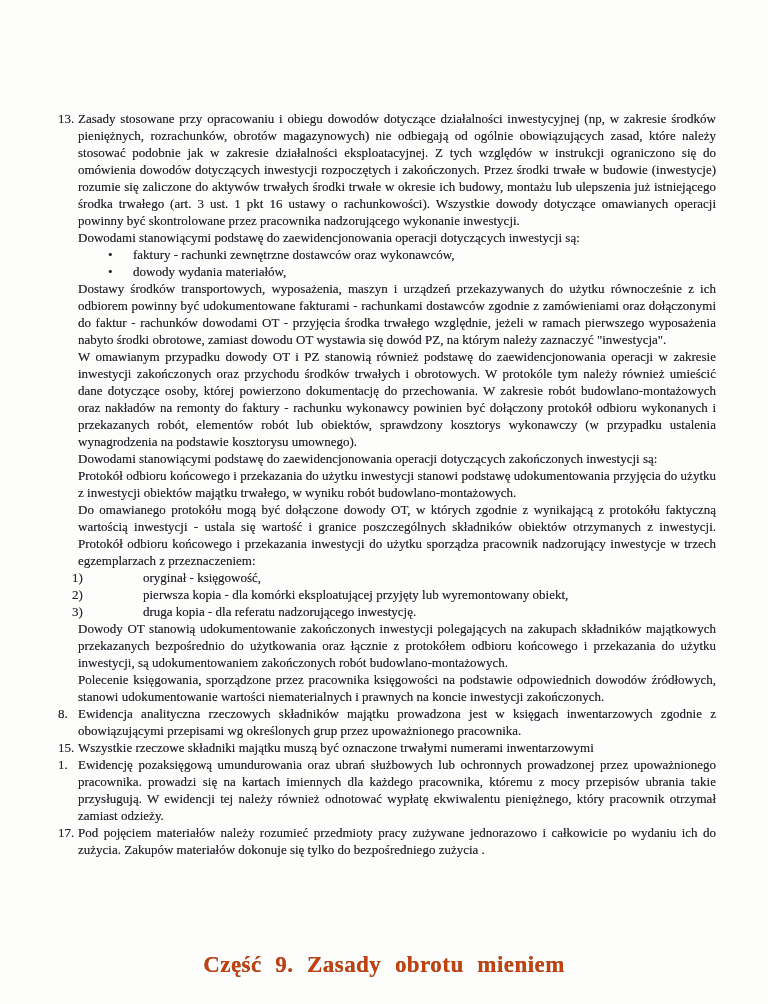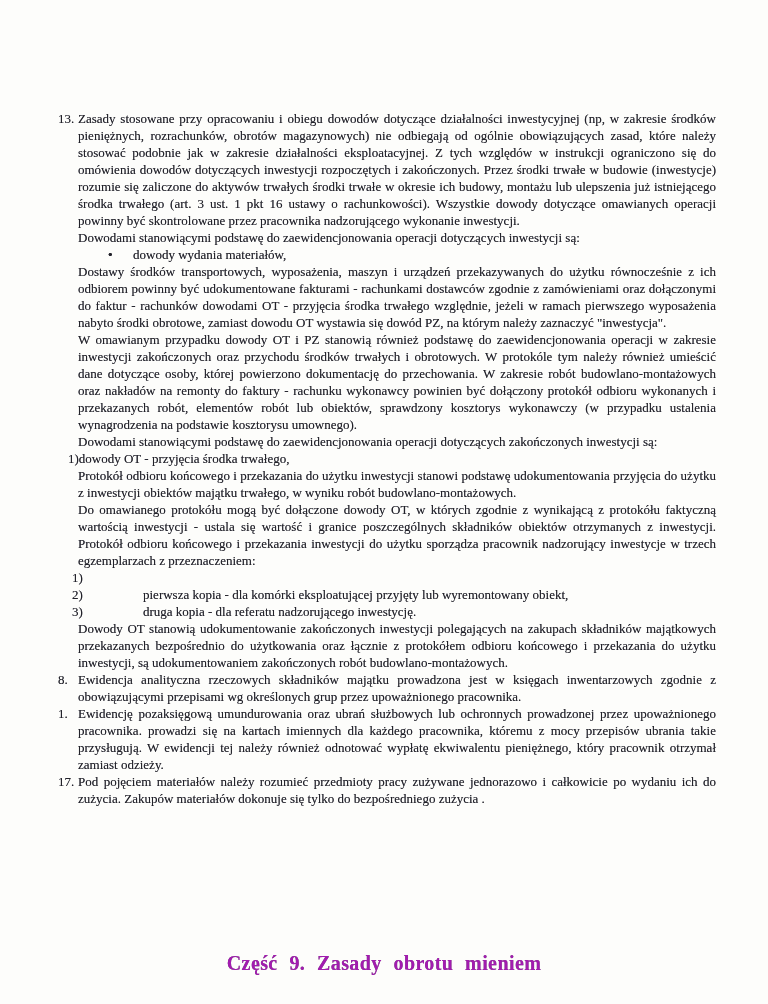--- a/index.html
+++ b/index.html
@@ -66,64 +66,71 @@
   .numlist-text {
     flex: 1;
     text-align: left;
   }
   .section-heading {
     position: absolute;
     top: 952px;
     left: 0;
     width: 768px;
     text-align: center;
-    font-size: 20px;
+    font-size: 23px;
     font-weight: bold;
     word-spacing: 0.32em;
     letter-spacing: 0.02em;
-    color: #a21caf;
+    color: #c2410c;
     text-shadow: 0 0 0.4px rgba(25,25,40,0.6);
   }
 </style>
 </head>
 <body>
 
 <div class="page">
   <div class="content" id="doc-items">
       <div class="item">
         <span class="item-number">13.</span>
         <div class="item-body">
           <div class="para">Zasady stosowane przy opracowaniu i obiegu dowodów dotyczące działalności inwestycyjnej (np, w zakresie środków pieniężnych, rozrachunków, obrotów magazynowych) nie odbiegają od ogólnie obowiązujących zasad, które należy stosować podobnie jak w zakresie działalności eksploatacyjnej. Z tych względów w instrukcji ograniczono się do omówienia dowodów dotyczących inwestycji rozpoczętych i zakończonych. Przez środki trwałe w budowie (inwestycje) rozumie się zaliczone do aktywów trwałych środki trwałe w okresie ich budowy, montażu lub ulepszenia już istniejącego środka trwałego (art. 3 ust. 1 pkt 16 ustawy o rachunkowości). Wszystkie dowody dotyczące omawianych operacji powinny być skontrolowane przez pracownika nadzorującego wykonanie inwestycji.</div>
           <div class="para">Dowodami stanowiącymi podstawę do zaewidencjonowania operacji dotyczących inwestycji są:</div>
-          <div class="bullet-row"><span class="bullet-glyph">•</span></div>
+          <div class="bullet-row"><span class="bullet-glyph">•</span><span>faktury - rachunki zewnętrzne dostawców oraz wykonawców,</span></div>
           <div class="bullet-row"><span class="bullet-glyph">•</span><span>dowody wydania materiałów,</span></div>
           <div class="para">Dostawy środków transportowych, wyposażenia, maszyn i urządzeń przekazywanych do użytku równocześnie z ich odbiorem powinny być udokumentowane fakturami - rachunkami dostawców zgodnie z zamówieniami oraz dołączonymi do faktur - rachunków dowodami OT - przyjęcia środka trwałego względnie, jeżeli w ramach pierwszego wyposażenia nabyto środki obrotowe, zamiast dowodu OT wystawia się dowód PZ, na którym należy zaznaczyć "inwestycja".</div>
           <div class="para">W omawianym przypadku dowody OT i PZ stanowią również podstawę do zaewidencjonowania operacji w zakresie inwestycji zakończonych oraz przychodu środków trwałych i obrotowych. W protokóle tym należy również umieścić dane dotyczące osoby, której powierzono dokumentację do przechowania. W zakresie robót budowlano-montażowych oraz nakładów na remonty do faktury - rachunku wykonawcy powinien być dołączony protokół odbioru wykonanych i przekazanych robót, elementów robót lub obiektów, sprawdzony kosztorys wykonawczy (w przypadku ustalenia wynagrodzenia na podstawie kosztorysu umownego).</div>
           <div class="para">Dowodami stanowiącymi podstawę do zaewidencjonowania operacji dotyczących zakończonych inwestycji są:</div>
-          <div class="plain-row">1)dowody OT - przyjęcia środka trwałego,</div>
           <div class="para">Protokół odbioru końcowego i przekazania do użytku inwestycji stanowi podstawę udokumentowania przyjęcia do użytku z inwestycji obiektów majątku trwałego, w wyniku robót budowlano-montażowych.</div>
           <div class="para">Do omawianego protokółu mogą być dołączone dowody OT, w których zgodnie z wynikającą z protokółu faktyczną wartością inwestycji - ustala się wartość i granice poszczególnych składników obiektów otrzymanych z inwestycji. Protokół odbioru końcowego i przekazania inwestycji do użytku sporządza pracownik nadzorujący inwestycje w trzech egzemplarzach z przeznaczeniem:</div>
           <div class="numlist-row">
             <span class="numlist-label">1)</span>
+            <span class="numlist-text">oryginał - księgowość,</span>
           </div>
           <div class="numlist-row">
             <span class="numlist-label">2)</span>
             <span class="numlist-text">pierwsza kopia - dla komórki eksploatującej przyjęty lub wyremontowany obiekt,</span>
           </div>
           <div class="numlist-row">
             <span class="numlist-label">3)</span>
             <span class="numlist-text">druga kopia - dla referatu nadzorującego inwestycję.</span>
           </div>
           <div class="para">Dowody OT stanowią udokumentowanie zakończonych inwestycji polegających na zakupach składników majątkowych przekazanych bezpośrednio do użytkowania oraz łącznie z protokółem odbioru końcowego i przekazania do użytku inwestycji, są udokumentowaniem zakończonych robót budowlano-montażowych.</div>
+          <div class="para">Polecenie księgowania, sporządzone przez pracownika księgowości na podstawie odpowiednich dowodów źródłowych, stanowi udokumentowanie wartości niematerialnych i prawnych na koncie inwestycji zakończonych.</div>
         </div>
       </div>
       <div class="item">
         <span class="item-number">8.</span>
         <div class="item-body">
           <div class="para">Ewidencja analityczna rzeczowych składników majątku prowadzona jest w księgach inwentarzowych zgodnie z obowiązującymi przepisami wg określonych grup przez upoważnionego pracownika.</div>
+        </div>
+      </div>
+      <div class="item">
+        <span class="item-number">15.</span>
+        <div class="item-body">
+          <div class="para">Wszystkie rzeczowe składniki majątku muszą być oznaczone trwałymi numerami inwentarzowymi</div>
         </div>
       </div>
       <div class="item">
         <span class="item-number">1.</span>
         <div class="item-body">
           <div class="para">Ewidencję pozaksięgową umundurowania oraz ubrań służbowych lub ochronnych prowadzonej przez upoważnionego pracownika. prowadzi się na kartach imiennych dla każdego pracownika, któremu z mocy przepisów ubrania takie przysługują. W ewidencji tej należy również odnotować wypłatę ekwiwalentu pieniężnego, który pracownik otrzymał zamiast odzieży.</div>
         </div>
       </div>
       <div class="item">
         <span class="item-number">17.</span>

